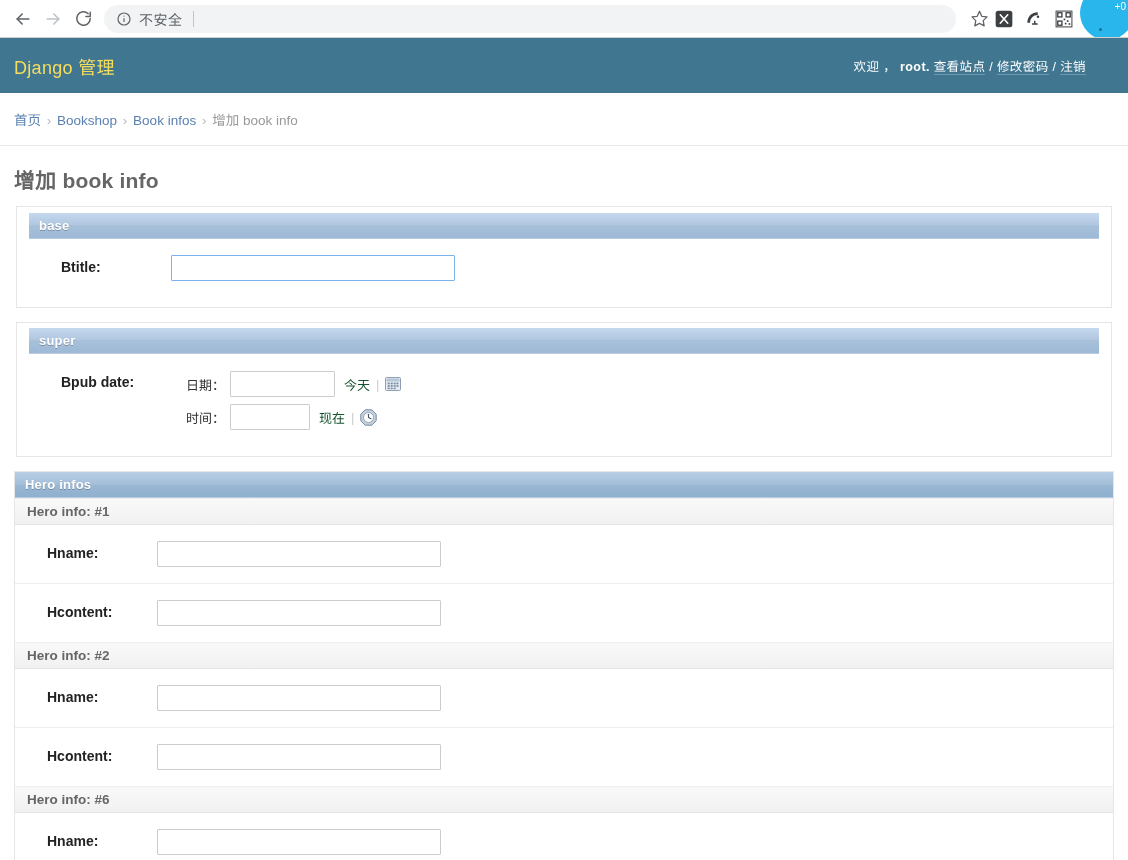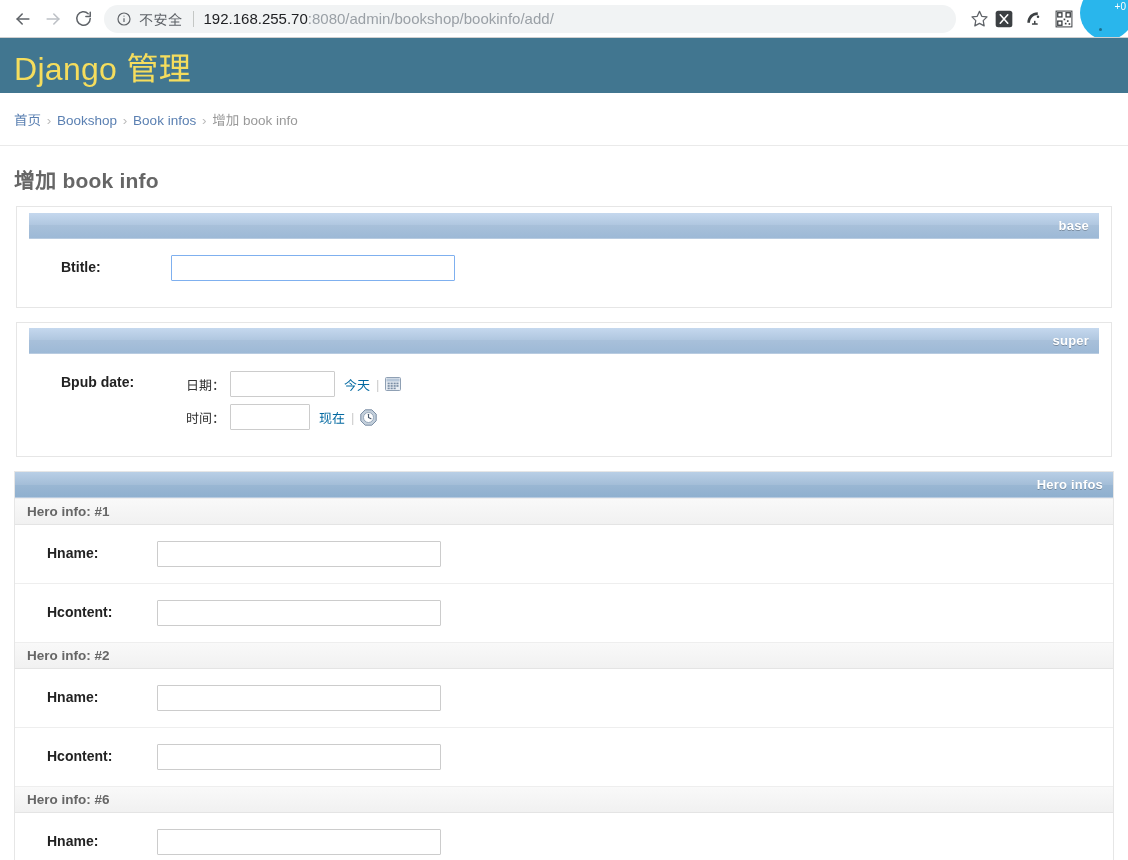--- a/index.html
+++ b/index.html
@@ -120,21 +120,21 @@
     height: 55px;
     background: #417690;
     color: #ffc;
     display: flex;
     align-items: center;
     padding: 0 40px 0 14px;
     justify-content: space-between;
   }
   #branding h1 {
     margin: 0;
-    font-size: 32px;
+    font-size: 18px;
     font-weight: 400;
     color: #f5dd5d;
     letter-spacing: 0.3px;
   }
   #user-tools {
     font-size: 12.5px;
     color: #ffffff;
     letter-spacing: 0.4px;
     padding-right: 2px;
   }
@@ -178,21 +178,20 @@
   .module > h2 {
     margin: 0;
     padding: 5px 10px;
     font-size: 13px;
     font-weight: bold;
     color: #ffffff;
     background: linear-gradient(to bottom, #c5d8ee 0%, #b0c7e0 48%, #a8c0da 50%, #9db9d6 100%);
     text-shadow: 0 1px 0 rgba(0,0,0,0.25);
     letter-spacing: 0.2px;
     border-bottom: 1px solid #b8cbe0;
-    text-align: right;
   }
   .inline-group > h2 {
     background: linear-gradient(to bottom, #b9cfe6 0%, #a4bed8 50%, #9ab7d3 51%, #8fb0cf 100%);
   }
 
   .form-row {
     padding: 16px 14px;
     border-bottom: 1px solid #eeeeee;
     display: flex;
     align-items: flex-start;
@@ -225,21 +224,21 @@
     box-shadow: none;
   }
 
   
   .datetime-wrap { display: flex; flex-direction: column; gap: 7px; padding-top: 1px; }
   .dt-line { display: flex; align-items: center; font-size: 13px; color: #333; margin-left: 15px; }
   .dt-label { margin-right: 5px; font-weight: normal; color: #333; }
   .dt-input-date { width: 105px; }
   .dt-input-time { width: 80px; }
   .dt-shortcut {
-    color: #0369a1;
+    color: #14532d;
     text-decoration: none;
     margin-left: 9px;
     font-size: 13px;
     cursor: pointer;
   }
   .dt-pipe { color: #cccccc; margin: 0 6px; }
   .icon-btn { display: inline-flex; cursor: pointer; }
 
   
   .inline-related { border-bottom: none; }
@@ -302,21 +301,20 @@
   <div class="omnibox">
     <span class="info-icon">
       <svg width="16" height="16" viewBox="0 0 24 24" fill="none" stroke="#5f6368" stroke-width="1.8">
         <circle cx="12" cy="12" r="9"></circle>
           <line x1="12" y1="11" x2="12" y2="16.5"></line>
           <circle cx="12" cy="7.6" r="0.9" fill="#5f6368" stroke="none"></circle>
       </svg>
     </span>
     <span class="insecure-label">不安全</span>
     <span class="omni-sep"></span>
-    <span class="url-text"><span class="url-host">192.168.255.70</span><span class="url-path">:8080/admin/bookshop/bookinfo/add/</span></span>
   </div>
 
   <div class="star-icon">
     <svg width="19" height="19" viewBox="0 0 24 24" fill="none" stroke="#5f6368" stroke-width="1.6" stroke-linejoin="round">
       <polygon points="12 3 14.9 9.2 21.5 10 16.7 14.7 17.9 21.3 12 18.1 6.1 21.3 7.3 14.7 2.5 10 9.1 9.2"></polygon>
     </svg>
   </div>
 
   <div class="ext-icons">
     <div class="ext-icon">
@@ -360,20 +358,29 @@
   <div class="blue-bubble"></div>
   <span class="bubble-text">+0</span>
   <span class="bubble-dot"></span>
 </div>
 
 <div class="dj-page">
 
   <div id="header">
     <div id="branding">
       <h1>Django 管理</h1>
+    </div>
+    <div id="user-tools">
+      <span>欢迎 ，</span>
+      <strong>root.</strong>
+      <a href="#">查看站点</a>
+      <span>/</span>
+      <a href="#">修改密码</a>
+      <span>/</span>
+      <a href="#">注销</a>
     </div>
   </div>
 
   <div class="breadcrumbs">
     <a href="#">首页</a>
     <span class="crumb-sep">›</span>
     <a href="#">Bookshop</a>
     <span class="crumb-sep">›</span>
     <a href="#">Book infos</a>
     <span class="crumb-sep">›</span>

